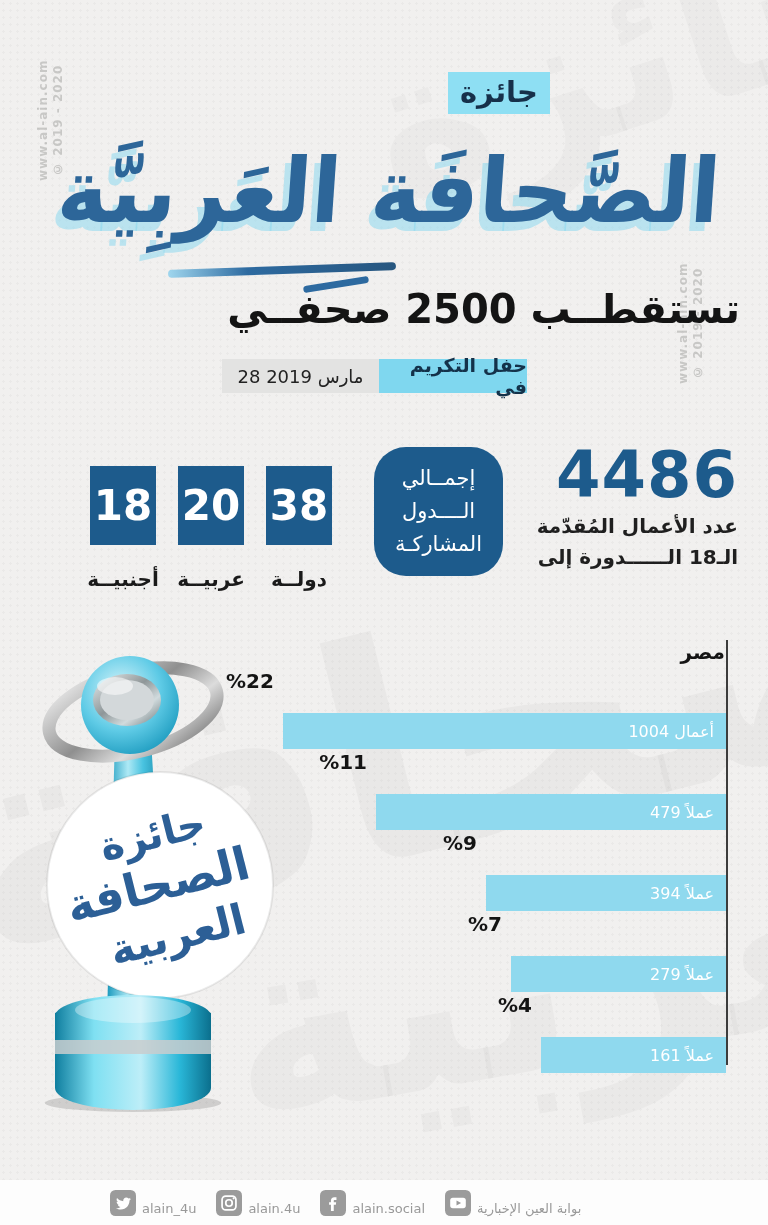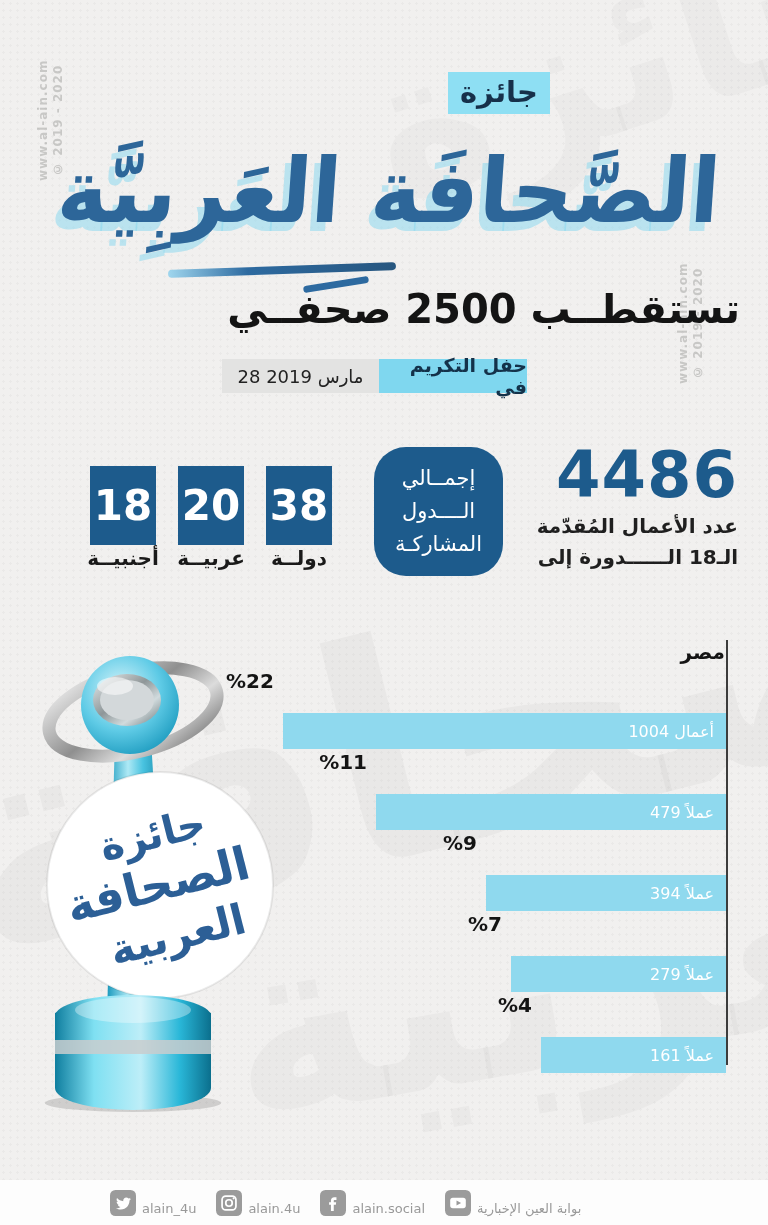--- a/index.html
+++ b/index.html
@@ -29,21 +29,21 @@
   .underline2{left:303px;top:281px;width:66px;height:7px;border-radius:4px;transform:rotate(-9deg);background:#2d6aa0;}
   .subtitle{right:28px;top:286px;font-size:40px;font-weight:600;color:#141414;letter-spacing:-1px;}
   .datebar{left:222px;top:359px;display:flex;height:34px;}
   .date-gray{background:#e3e3e2;color:#222;font-size:18px;width:157px;display:flex;align-items:center;justify-content:center;}
   .date-blue{background:#7fd7ef;color:#14324a;font-size:19px;font-weight:bold;width:148px;display:flex;align-items:center;justify-content:center;}
   
   .statrow{left:90px;top:466px;display:flex;gap:22px;}
   .statcol{width:66px;display:flex;flex-direction:column;align-items:center;}
   .statbox{width:66px;height:79px;background:#1d5b8c;color:#fff;font-size:42px;font-weight:bold;
     display:flex;align-items:center;justify-content:center;}
-  .statlabel{margin-top:1px;font-size:20px;font-weight:bold;color:#1a1a1a;}
+  .statlabel{margin-top:22px;font-size:20px;font-weight:bold;color:#1a1a1a;}
   .totalbox{left:374px;top:447px;width:129px;height:129px;border-radius:32px;background:#1d5b8c;color:#fff;
     display:flex;flex-direction:column;align-items:center;justify-content:center;
     font-size:21px;font-weight:normal;line-height:33px;text-align:center;}
   .worksblock{right:30px;top:443px;text-align:right;}
   .worksnum{font-size:64px;font-weight:bold;color:#1d5b8c;line-height:64px;letter-spacing:1px;}
   .workscap{font-size:20px;font-weight:bold;color:#1f1f1f;line-height:31px;margin-top:4px;}
   
   .chart{right:40px;top:640px;width:500px;border-right:2px solid #3c3c3c;padding-right:0;}
   .crow{margin-bottom:16px;}
   .country{text-align:right;font-size:20px;font-weight:bold;color:#141414;padding-right:1px;margin-bottom:5px;line-height:24px;}

